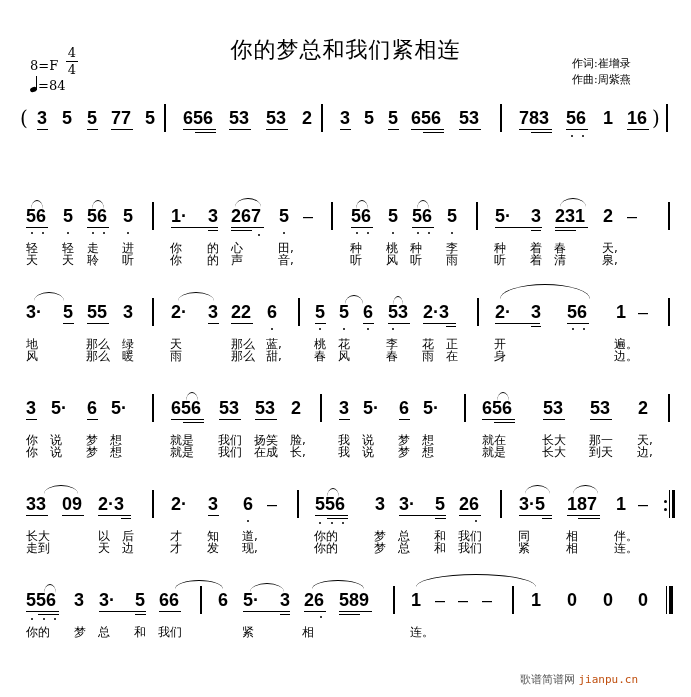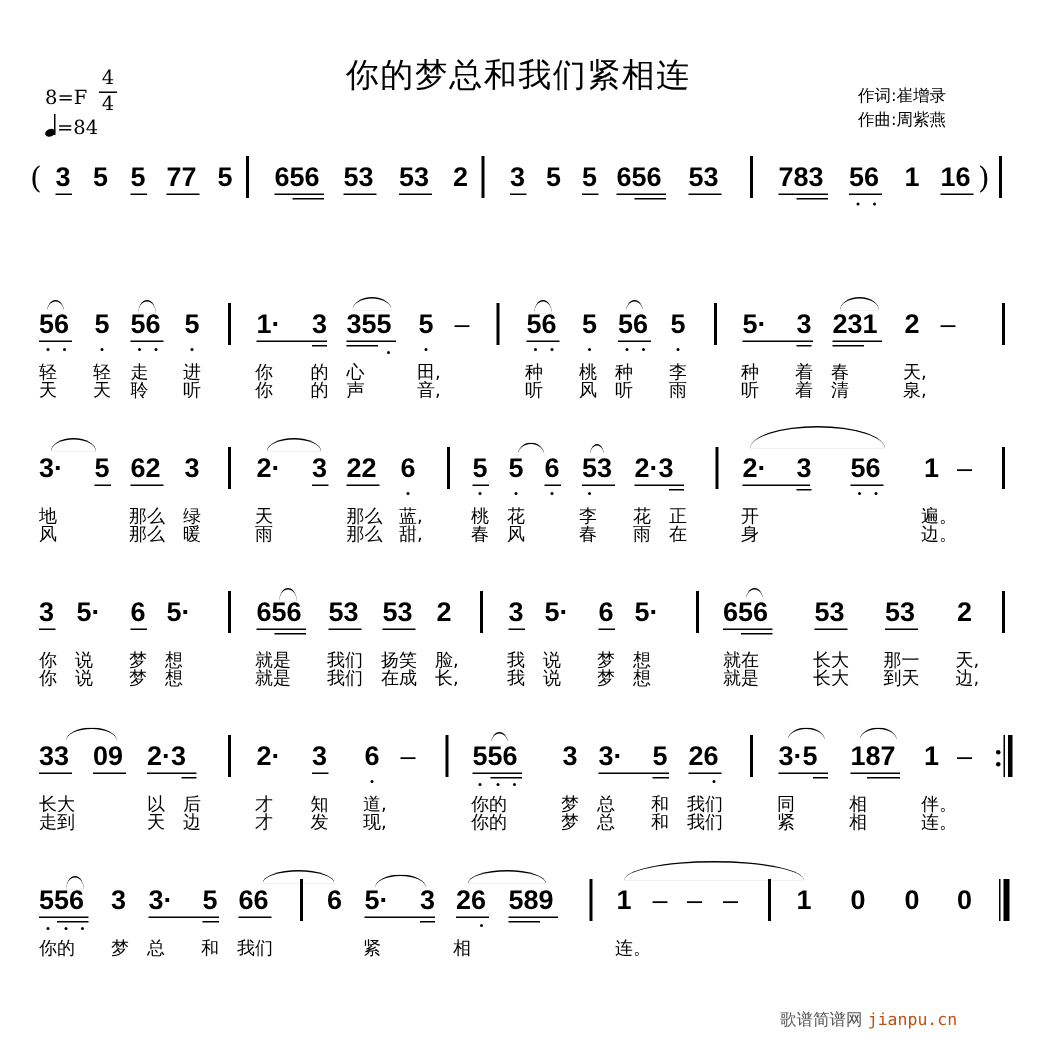--- a/index.html
+++ b/index.html
@@ -105,21 +105,21 @@
     <div class="dot" style="left:103px;top:26px;"></div>
   <span class="n" style="left:123px;">5</span>
   <div class="dot" style="left:127px;top:26px;"></div>
   <div class="bar-line" style="left:152px;top:-4px;"></div>
 
   <span class="n" style="left:171px;">1·</span>
   <div class="ul" style="left:171px;top:21px;width:47px;"></div>
   <span class="n" style="left:208px;">3</span>
   <div class="ul" style="left:208px;top:24px;width:10px;"></div>
   <div class="slur" style="left:235px;top:-8px;width:26px;"></div>
-  <span class="n" style="left:231px;">355</span>
+  <span class="n" style="left:231px;">267</span>
   <div class="ul" style="left:231px;top:21px;width:33px;"></div>
   <div class="ul" style="left:231px;top:24px;width:21px;"></div>
   <div class="dot" style="left:258px;top:28px;"></div>
   <span class="n" style="left:279px;">5</span>
   <div class="dot" style="left:283px;top:26px;"></div>
   <span class="n" style="left:303px;font-weight:normal;">–</span>
   <div class="bar-line" style="left:331px;top:-4px;"></div>
 
   <div class="slur" style="left:356px;top:-6px;width:12px;"></div>
   <span class="n" style="left:351px;">56</span>
@@ -183,21 +183,21 @@
   <span class="lyr" style="left:530px;top:12px;">着</span>
   <span class="lyr" style="left:554px;top:12px;">清</span>
   <span class="lyr" style="left:602px;top:12px;">泉,</span>
 </div>
 
 <div class="row" style="top:302px;">
   <div class="slur" style="left:34px;top:-10px;width:30px;"></div>
   <span class="n" style="left:26px;">3·</span>
   <span class="n" style="left:63px;">5</span>
   <div class="ul" style="left:63px;top:21px;width:11px;"></div>
-  <span class="n" style="left:87px;">62</span>
+  <span class="n" style="left:87px;">55</span>
   <div class="ul" style="left:87px;top:21px;width:22px;"></div>
   <span class="n" style="left:123px;">3</span>
   <div class="bar-line" style="left:152px;top:-4px;"></div>
 
   <div class="slur" style="left:178px;top:-10px;width:36px;"></div>
   <span class="n" style="left:171px;">2·</span>
   <span class="n" style="left:208px;">3</span>
   <div class="ul" style="left:208px;top:21px;width:11px;"></div>
   <span class="n" style="left:231px;">22</span>
   <div class="ul" style="left:231px;top:21px;width:22px;"></div>

